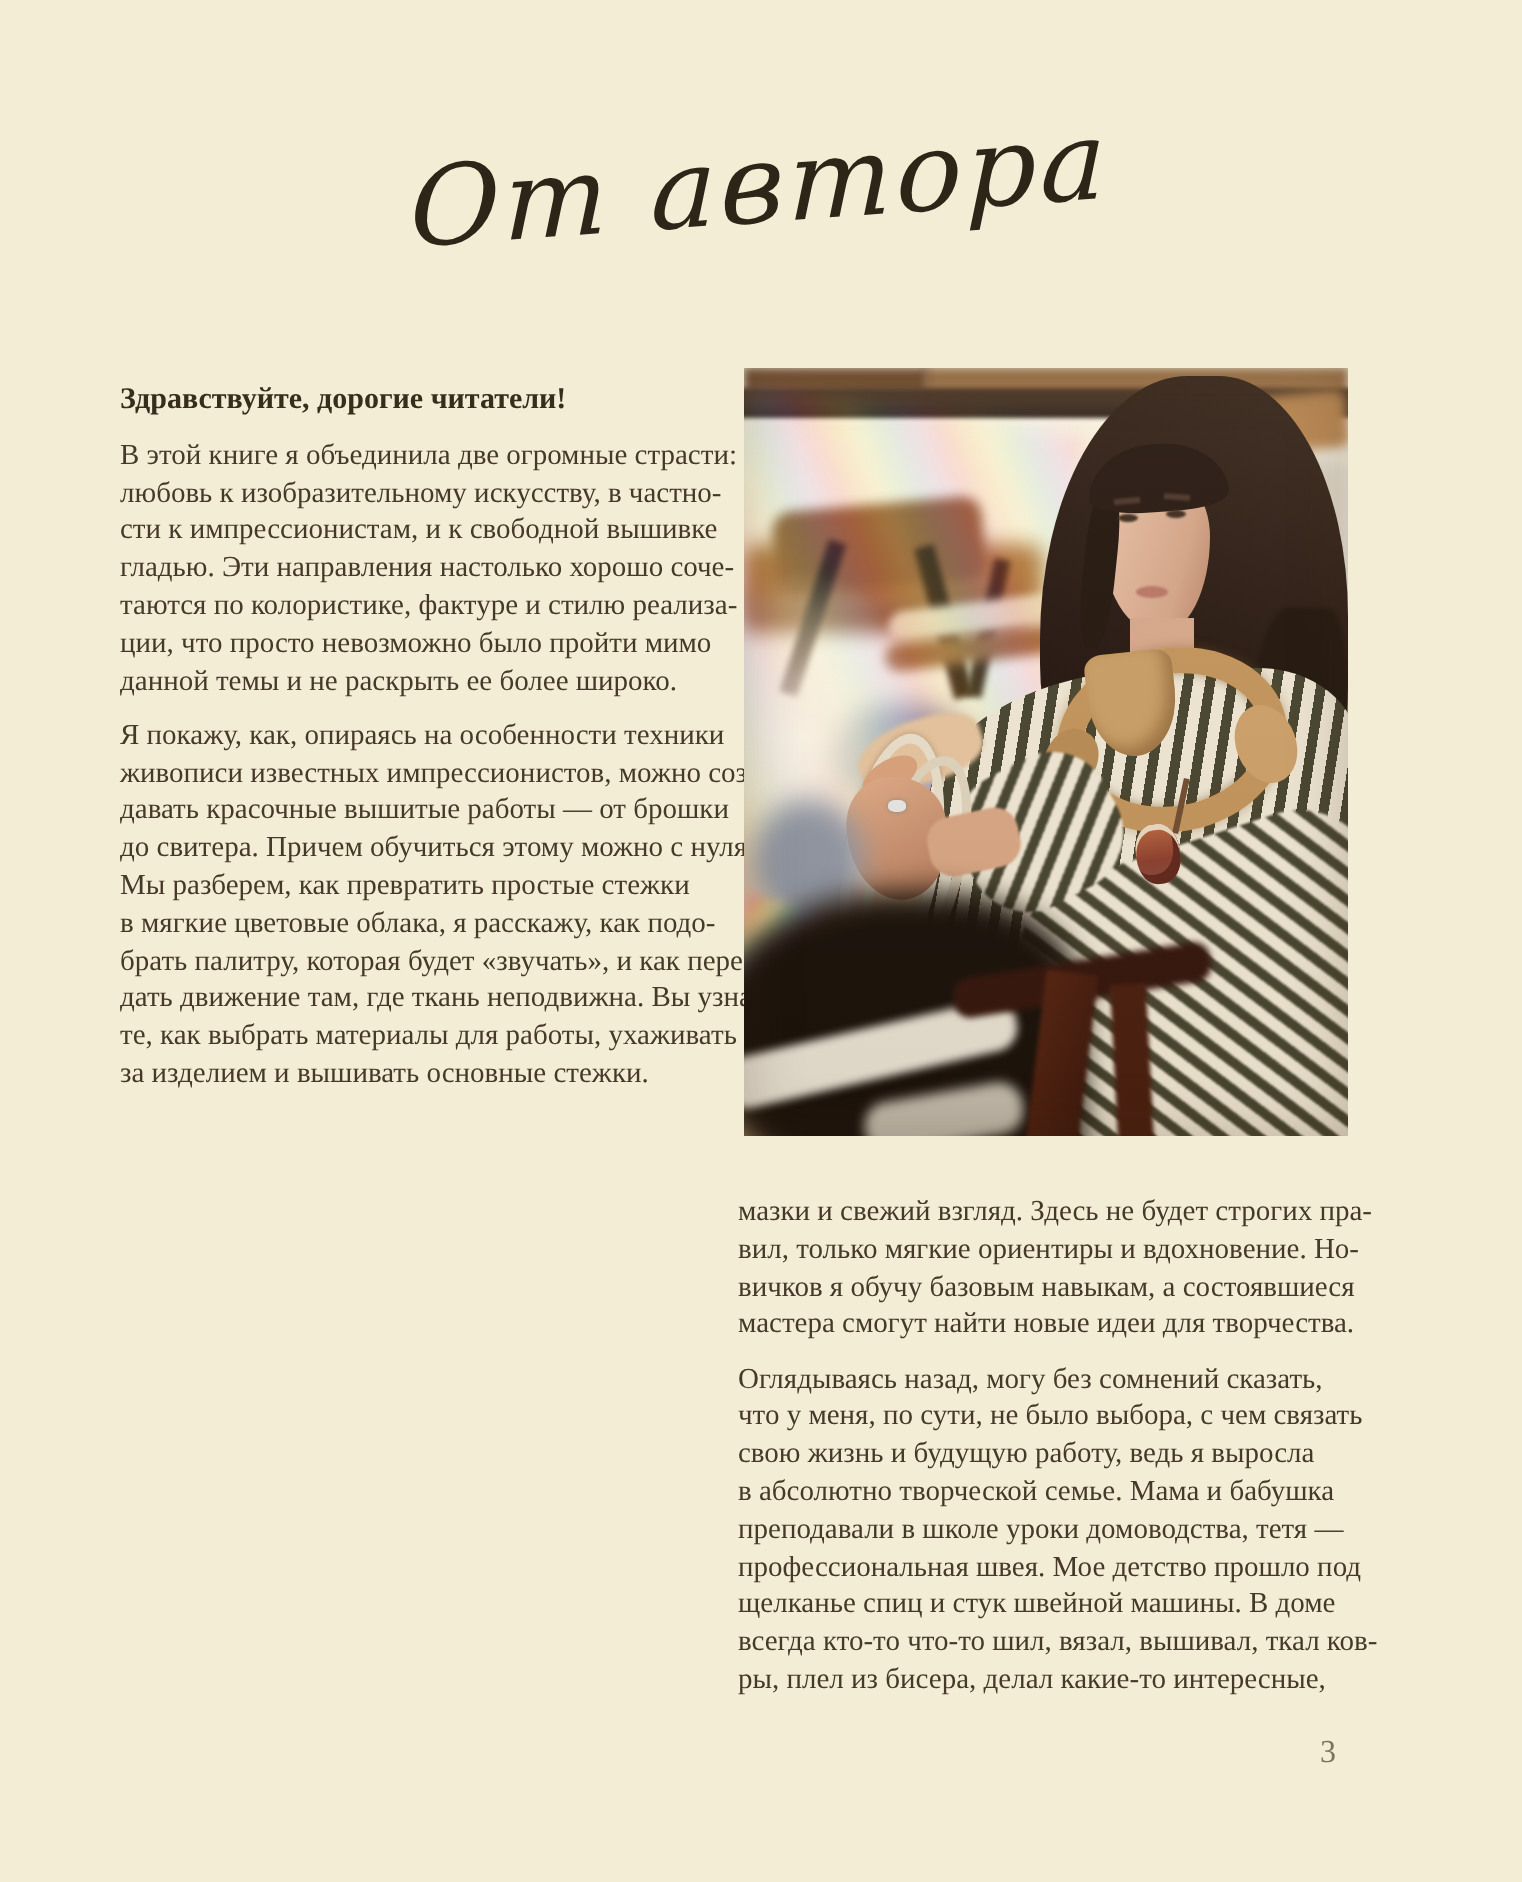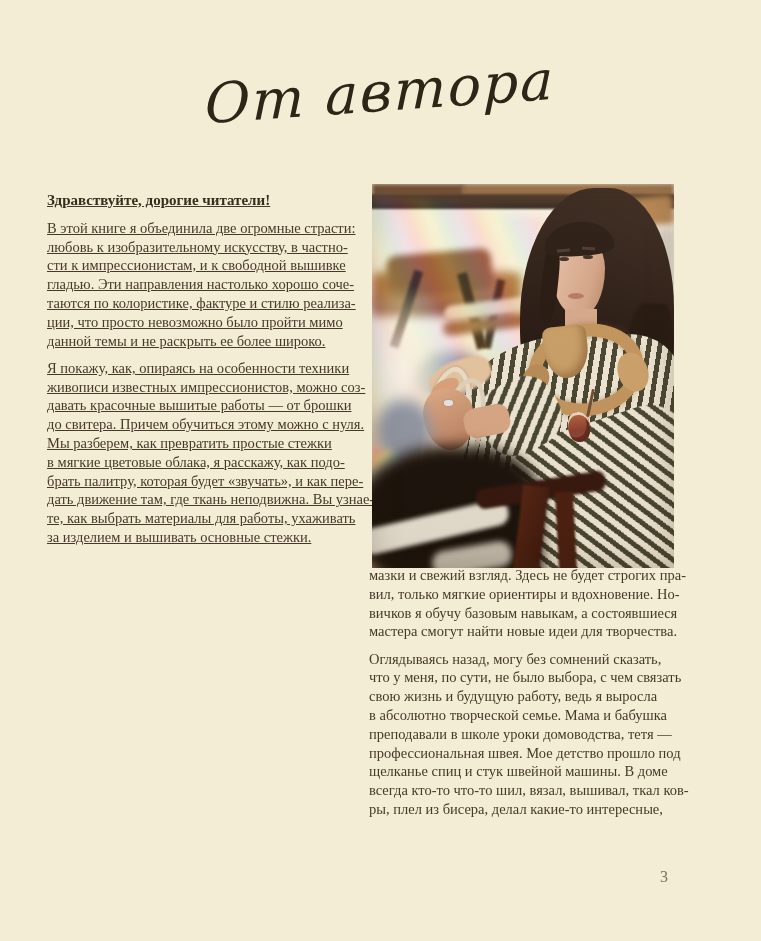--- a/index.html
+++ b/index.html
@@ -11,22 +11,22 @@
   }
   .script-title{
     position:absolute;left:170px;top:60px;width:420px;margin:0;
     text-align:center;font-family:"DejaVu Serif","Liberation Serif",serif;
     font-style:italic;font-weight:400;font-size:55px;letter-spacing:2px;
     color:#2d2517;transform:rotate(-4deg) skewX(-5deg);
   }
   .col{position:absolute;width:332px;font-size:14.5px;line-height:18.8px;}
   .col p{margin:0 0 8.5px 0;white-space:pre-line;}
   .col h2{font-size:15px;line-height:18.8px;margin:0 0 9px 0;color:#372d1d;}
-  .col-left{left:47px;top:191px;text-decoration:underline;}
-  .col-right{left:369px;top:566px;}
+  .col-left{left:60px;top:191px;}
+  .col-right{left:369px;top:597px;}
   .folio{position:absolute;left:653px;top:868px;width:22px;text-align:center;
     font-size:16px;color:#7b7260;}
 
   
   .photo{
     position:absolute;left:372px;top:184px;width:302px;height:384px;
     margin:0;overflow:hidden;background:#e9dcc2;
   }
   .photo div{position:absolute;}
   .ph-window{left:0;top:0;right:0;bottom:0;

